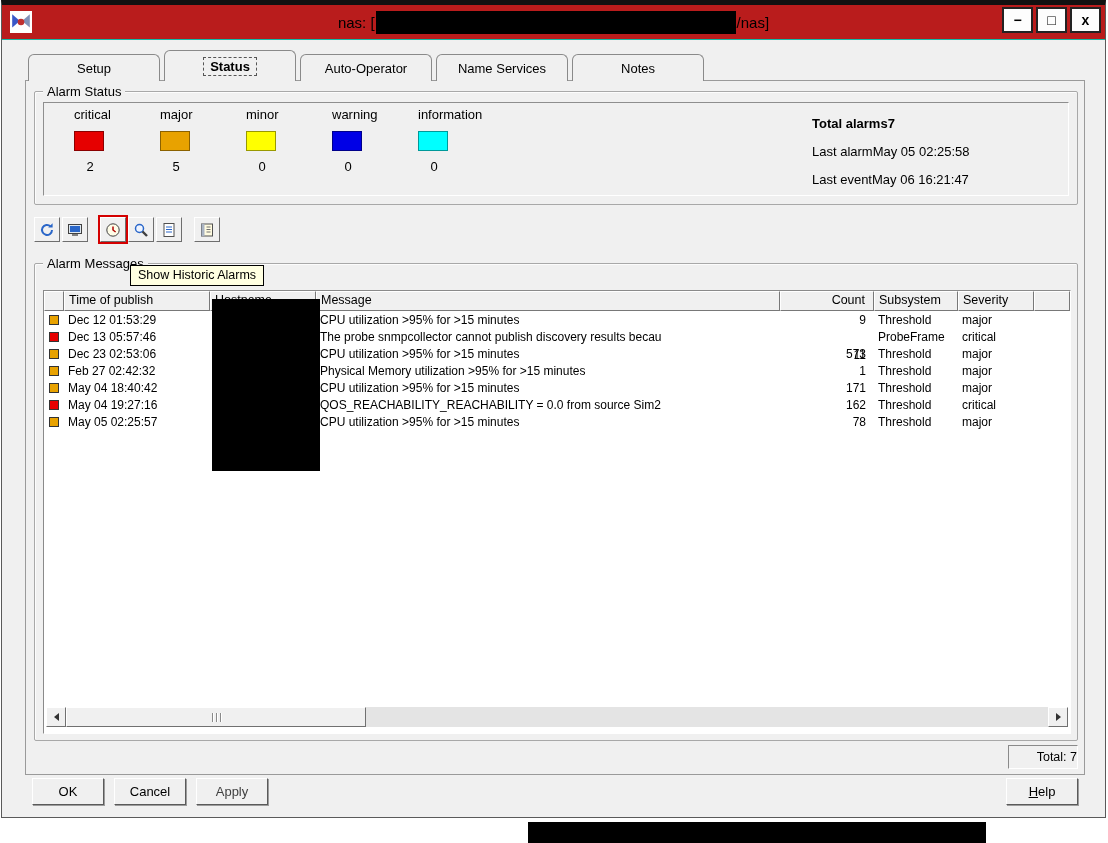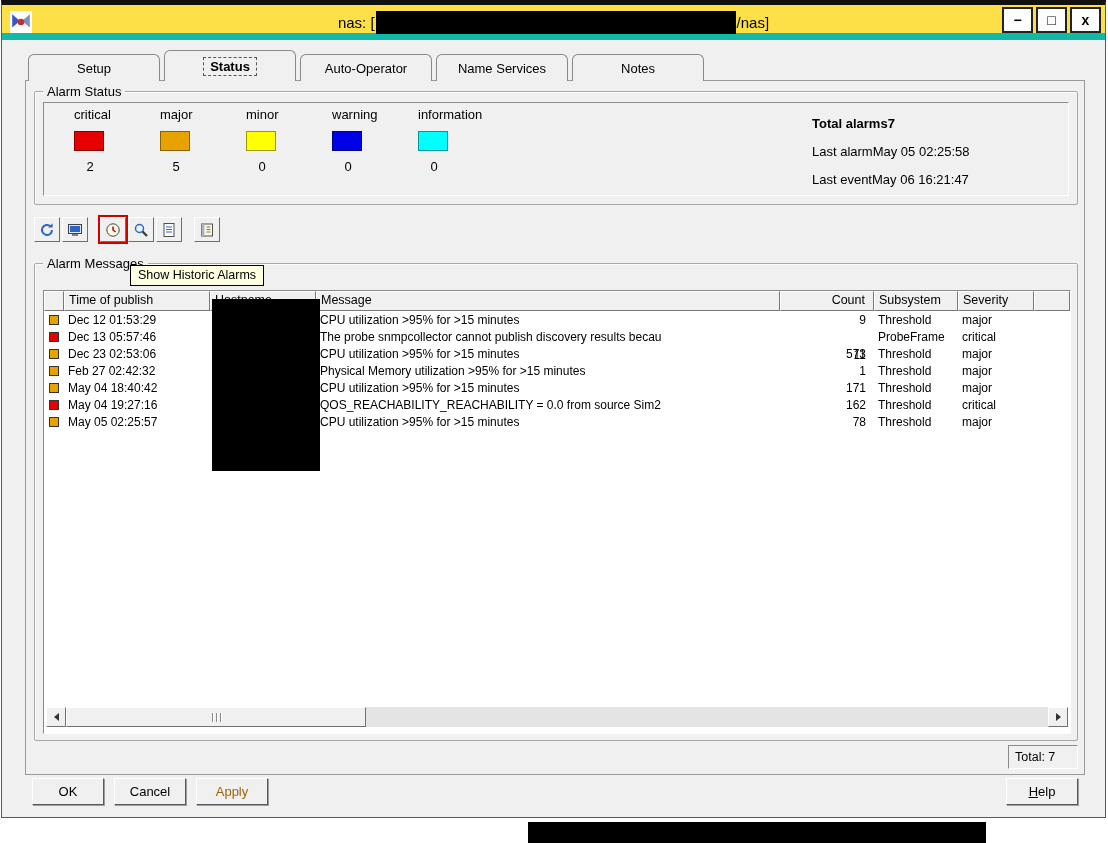--- a/index.html
+++ b/index.html
@@ -5,21 +5,21 @@
   * { box-sizing: border-box; margin: 0; padding: 0; }
   html,body { width:1108px; height:843px; background:#fff; overflow:hidden;
               font-family:"Liberation Sans", sans-serif; color:#000; }
   .stage { position:relative; width:1108px; height:843px; background:#fff; }
 
   .window { position:absolute; left:1px; top:0; width:1105px; height:818px;
             background:#f0f0f0; border:1px solid #5a5a5a; border-top:5px solid #111; }
 
   
   .titlebar { position:absolute; left:0; top:0; right:0; height:35px;
-              border-bottom:7px solid #14b8a6; background:#fde047; }
+              border-bottom:1px solid #14b8a6; background:#b91c1c; }
   .win-icon { position:absolute; left:8px; top:6px; width:22px; height:22px; }
   .title-wrap { position:absolute; left:0; right:0; top:0; height:35px;
                 display:flex; align-items:center; justify-content:center;
                 font-size:15px; }
   .redact { background:#000; }
   .title-redact { display:inline-block; width:360px; height:23px; margin:0 1px; }
   .capbtns { position:absolute; right:4px; top:2px; display:flex; gap:3px; z-index:4; }
   .capbtn { width:31px; height:26px; background:#fdfdfd; border:2px solid #222;
             font-weight:bold; font-size:14px; display:flex; align-items:center;
             justify-content:center; cursor:default; }
@@ -101,30 +101,30 @@
   .tri-l { width:0; height:0; border:4px solid transparent; border-left:none;
            border-right:5px solid #333; }
   .tri-r { width:0; height:0; border:4px solid transparent; border-right:none;
            border-left:5px solid #333; }
 
   
   .sb-cell { position:absolute; top:664px; height:24px; border:1px solid;
              border-color:#8a8a8a #fff #fff #8a8a8a; font-size:12.5px;
              line-height:22px; padding-left:6px; white-space:pre; overflow:hidden; }
   #sb-left { left:8px; width:968px; }
-  #sb-right { left:982px; width:70px; }
+  #sb-right { left:982px; width:70px;text-align:right; }
 
   
   .btn { position:absolute; top:773px; width:72px; height:27px; background:#f0f0f0;
          border:1px solid; border-color:#fff #5a5a5a #5a5a5a #fff;
          box-shadow:1px 1px 0 #9c9c9c; font-size:13px; display:flex;
          align-items:center; justify-content:center; cursor:default; }
   #btn-ok { left:30px; }
   #btn-cancel { left:112px; }
-  #btn-apply { left:194px; color:#a16207; }
+  #btn-apply { left:194px; color:#404040; }
   #btn-help { left:1004px; }
 
   .bottom-redact { position:absolute; left:528px; top:822px; width:458px; height:21px; }
 </style>
 </head>
 <body>
 
 <div class="stage">
   <div class="window">
 

